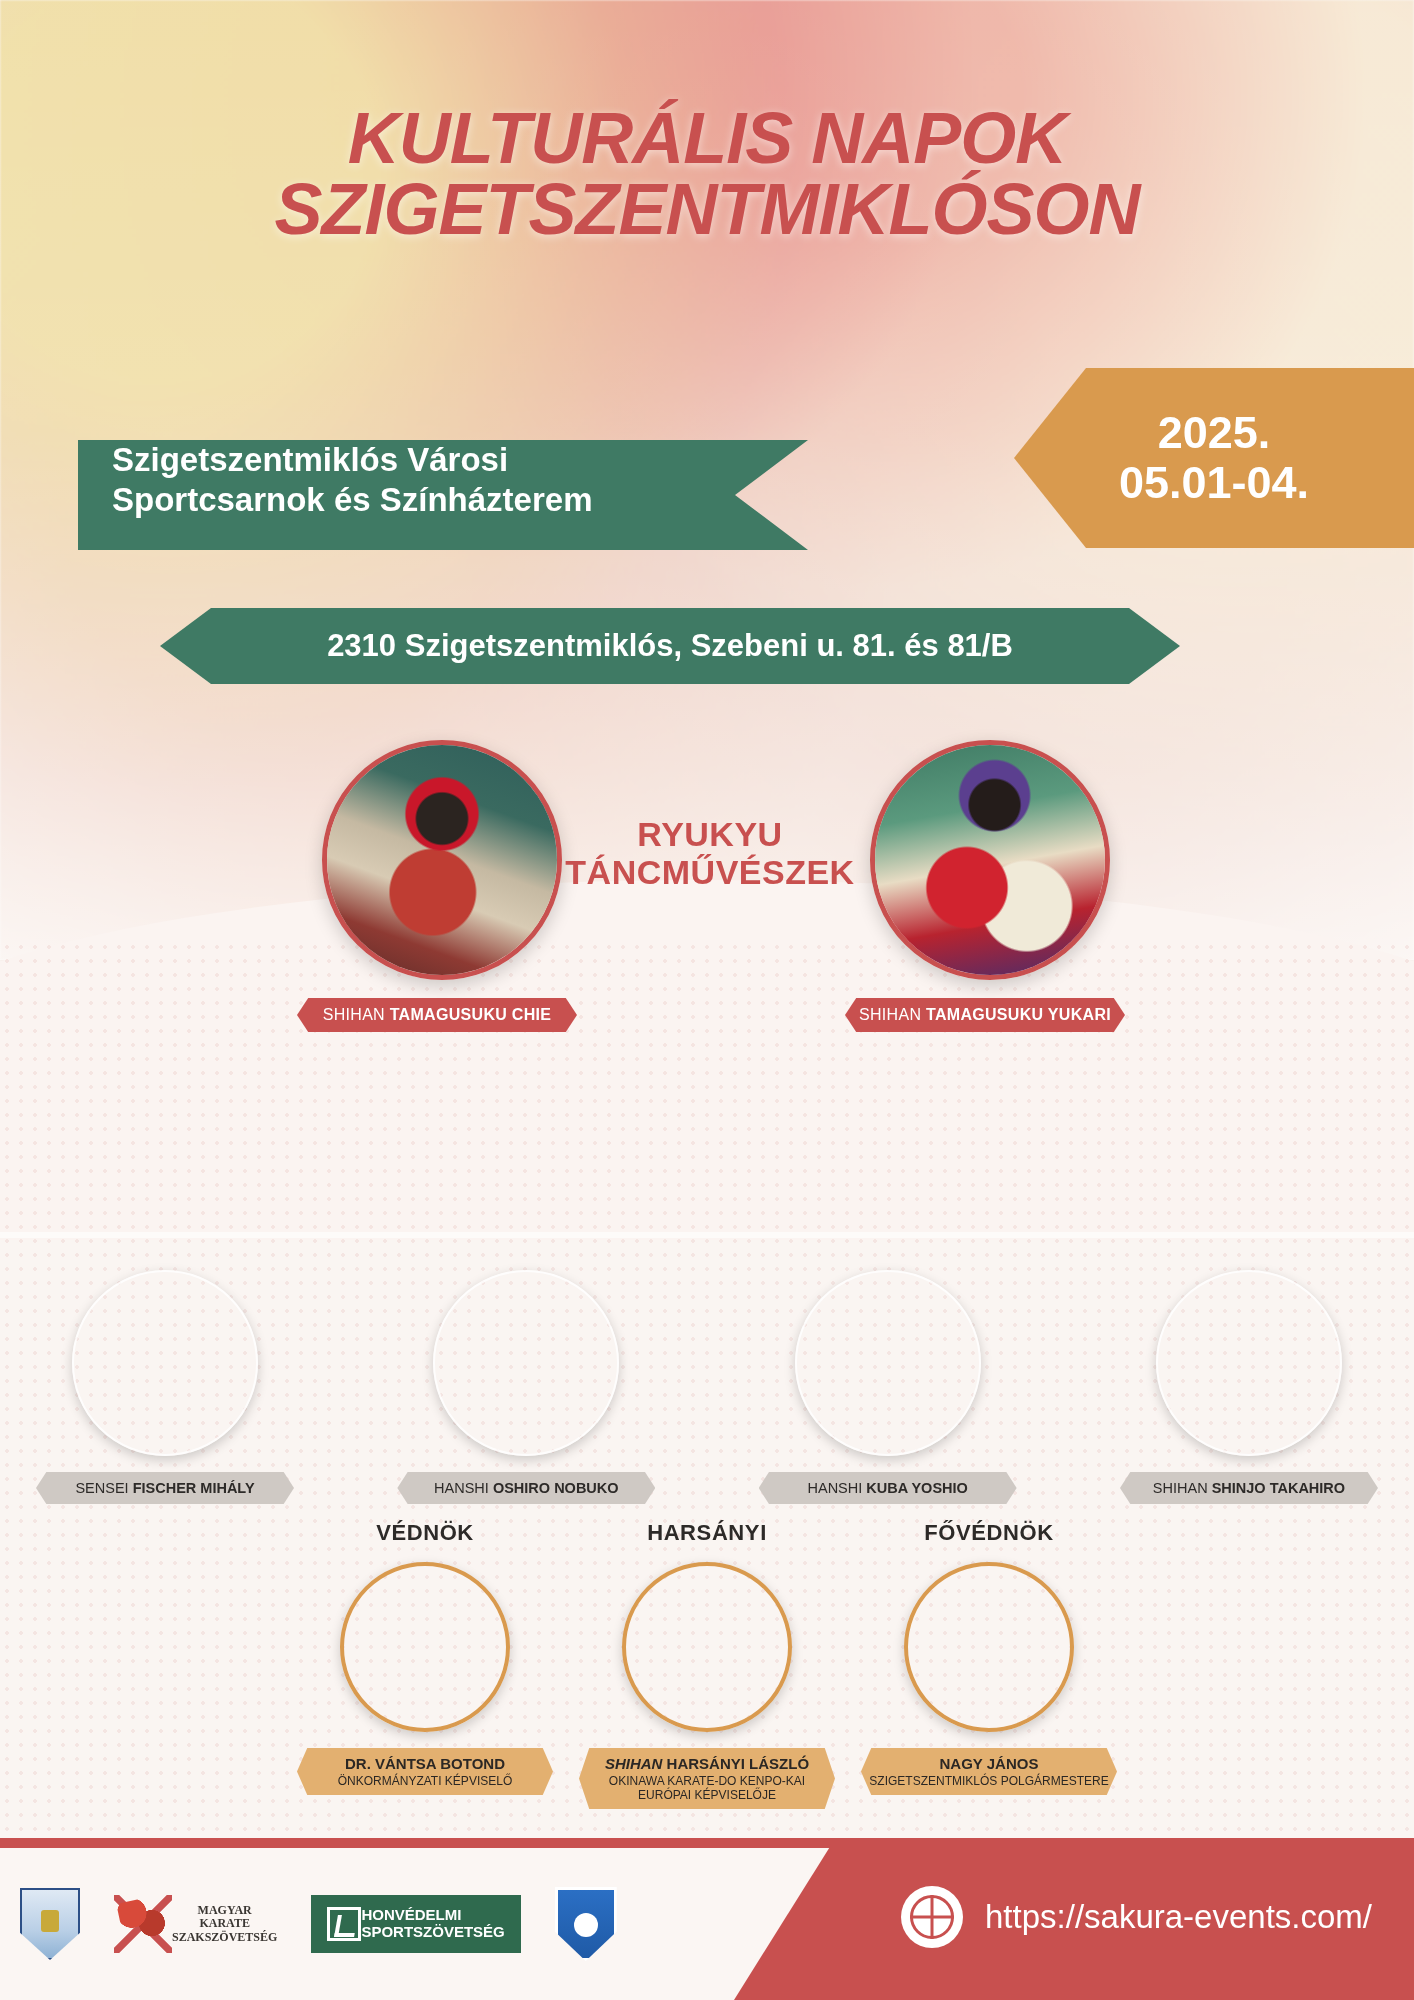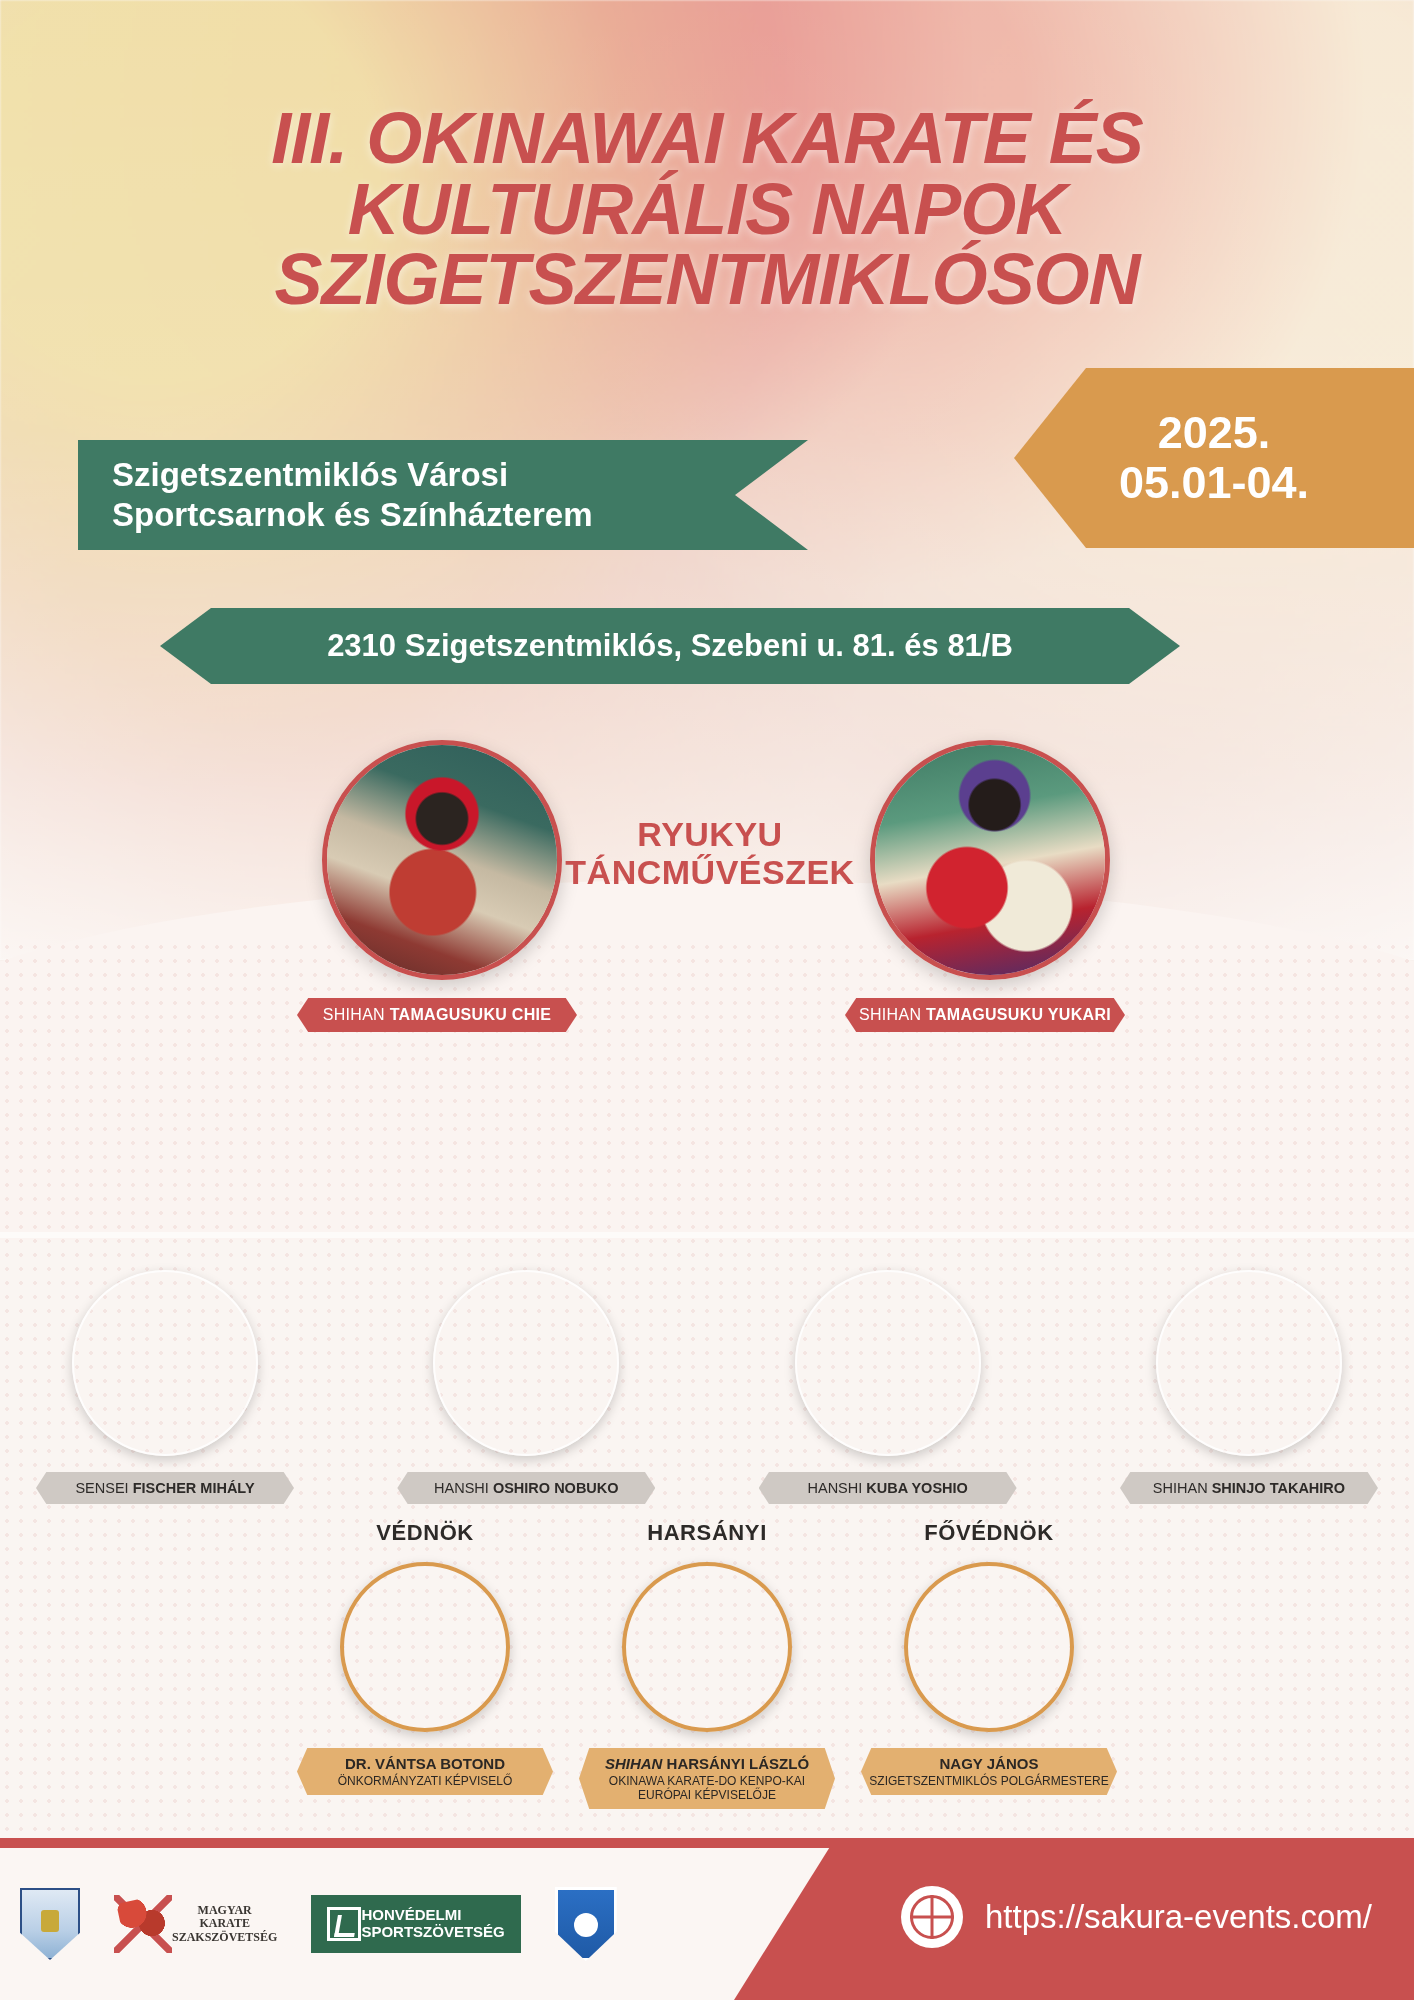--- a/index.html
+++ b/index.html
@@ -72,21 +72,21 @@
     text-shadow:0 2px 10px rgba(255,255,255,.55);
   }
   .title span{display:block;}
 
   
   .venue{
     position:absolute;left:78px;top:440px;
     width:730px;height:110px;
     background:#3f7a64;
     color:#fff;
-    display:flex;align-items:center;
+    display:flex;
     padding-left:34px;
     box-sizing:border-box;
     font-size:33px;font-weight:700;line-height:1.22;
     clip-path:polygon(0 0, 100% 0, 90% 50%, 100% 100%, 0 100%);
   }
   
   .date{
     position:absolute;right:0;top:368px;
     width:400px;height:180px;
     background:#d99a4e;
@@ -331,21 +331,20 @@
 <div class="poster">
 
   <div class="lower-wash"></div>
   <div class="hero-bg"></div>
   <div class="hero-veil"></div>
   <div class="hero-curve"></div>
   <div class="hero-curve2"></div>
   <div class="dots"></div>
 
   <h1 class="title">
-    <span>III. OKINAWAI KARATE ÉS</span>
     <span>KULTURÁLIS NAPOK</span>
     <span>SZIGETSZENTMIKLÓSON</span>
   </h1>
 
   <div class="venue">
     <div>
       <div>Szigetszentmiklós Városi</div>
       <div>Sportcsarnok és Színházterem</div>
     </div>
   </div>

